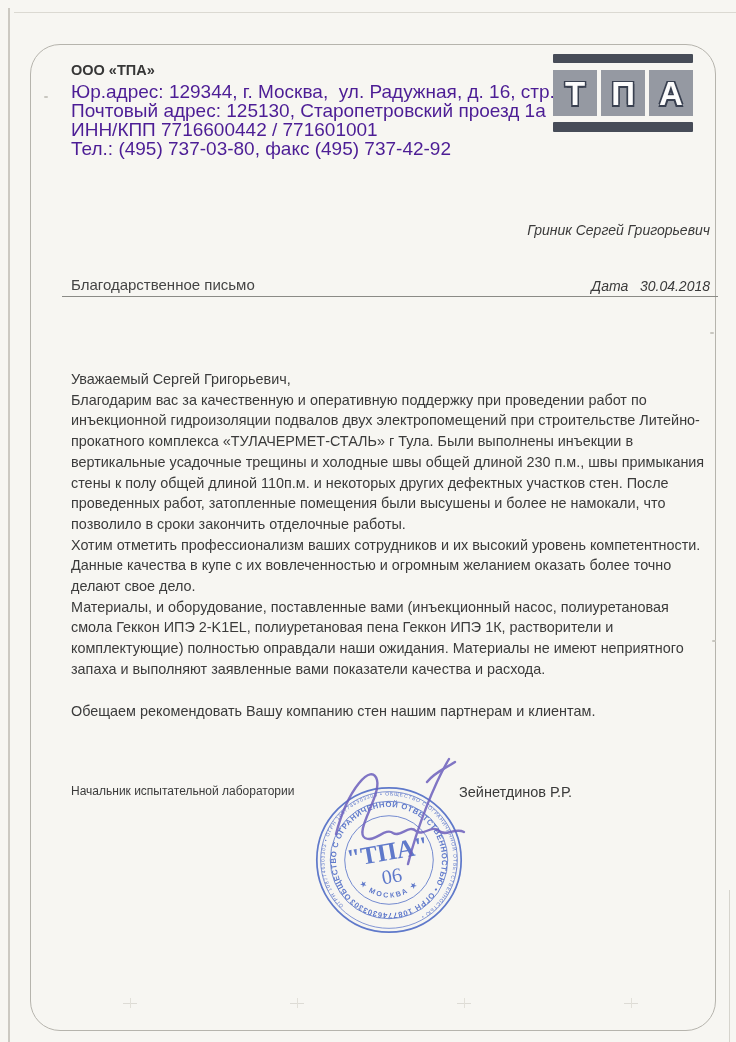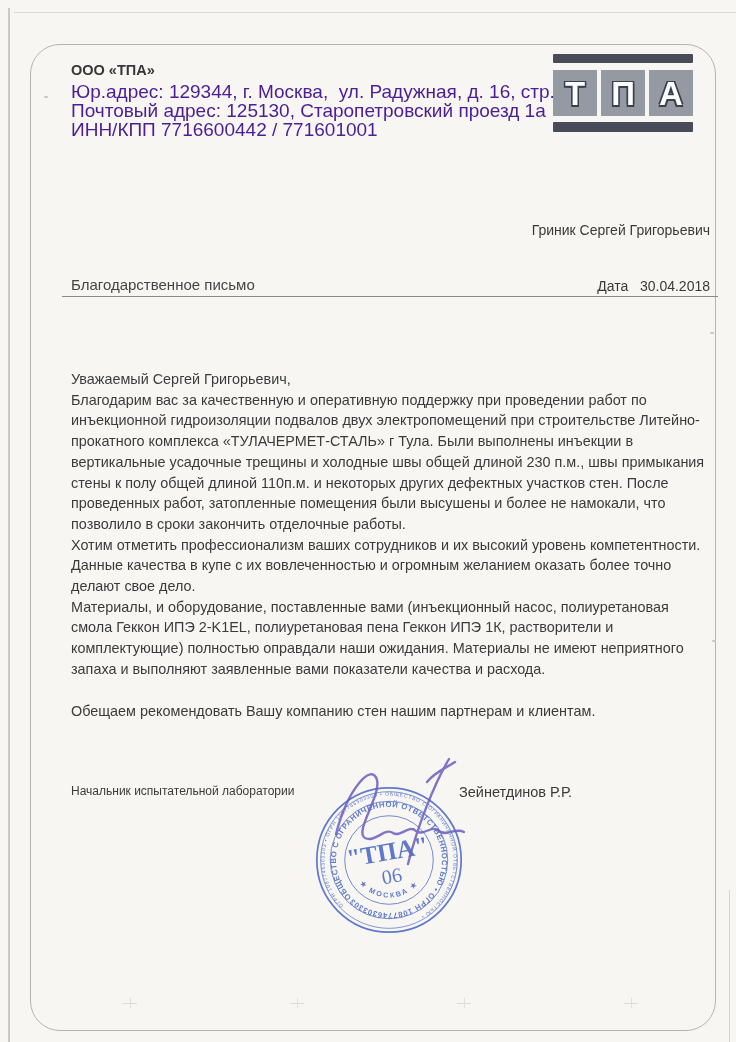--- a/index.html
+++ b/index.html
@@ -28,21 +28,21 @@
   .logo-bar{height:10px;background:#474c58;border-radius:1px;}
   .logo-bar.top{height:9px;margin-bottom:7px;}
   .logo-bar.bottom{margin-top:6px;}
   .logo-tiles{display:flex;gap:4px;}
   .logo-tile{width:44px;height:46px;background:#9599a2;display:flex;align-items:center;justify-content:center;}
   .logo-letter{
     font-size:33px;font-weight:bold;color:#fcfcfc;line-height:1;
     text-shadow:-1.5px -1.5px 0 #394050,1.5px -1.5px 0 #394050,-1.5px 1.5px 0 #394050,1.5px 1.5px 0 #394050;
   }
   
-  .recipient-block{right:26px;top:184px;text-align:right;font-size:14px;line-height:18.5px;white-space:pre;color:#3a3a3a;}
+  .recipient-block{right:26px;top:184px;text-align:right;font-style:italic;font-size:14px;line-height:18.5px;white-space:pre;color:#3a3a3a;}
   
   .letter-title{left:71px;top:276px;font-size:15px;color:#454545;}
   .title-underline{left:62px;top:296px;width:656px;height:1px;background:#8b8b86;}
   
   .letter-body{left:71px;top:369px;width:642px;font-size:14.4px;line-height:20.7px;color:#3b3b3b;}
   .letter-body p{margin:0;}
   .para-spacer{height:21px;}
   
   .signature-role{left:71px;top:784px;font-size:12px;}
   .signature-name{left:459px;top:784px;font-size:14.5px;}
@@ -62,20 +62,21 @@
 <div class="abs fold-mark" style="left:624px;top:998px;"></div>
 <div class="abs tick-mark" style="left:710px;top:332px;"></div>
 <div class="abs tick-mark" style="left:712px;top:640px;"></div>
 <div class="abs tick-mark" style="left:44px;top:96px;"></div>
 
 <div class="abs header-block">
   <div class="company-name">ООО «ТПА»</div>
   <div class="addr">Юр.адрес: 129344, г. Москва,  ул. Радужная, д. 16, стр. 2</div>
   <div class="addr">Почтовый адрес: 125130, Старопетровский проезд 1а</div>
   <div class="addr">ИНН/КПП 7716600442 / 771601001</div>
+  <div class="addr">Тел.: (495) 737-03-80, факс (495) 737-42-92</div>
 </div>
 
 <div class="abs logo">
   <div class="logo-bar top"></div>
   <div class="logo-tiles">
     <div class="logo-tile">
       <span class="logo-letter">Т</span>
     </div>
     <div class="logo-tile">
       <span class="logo-letter">П</span>

